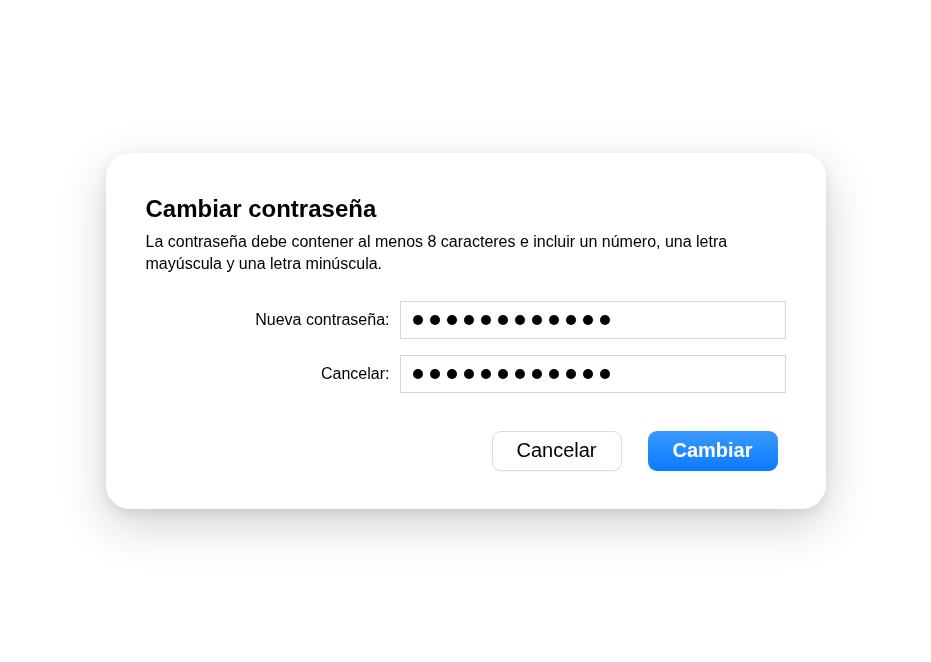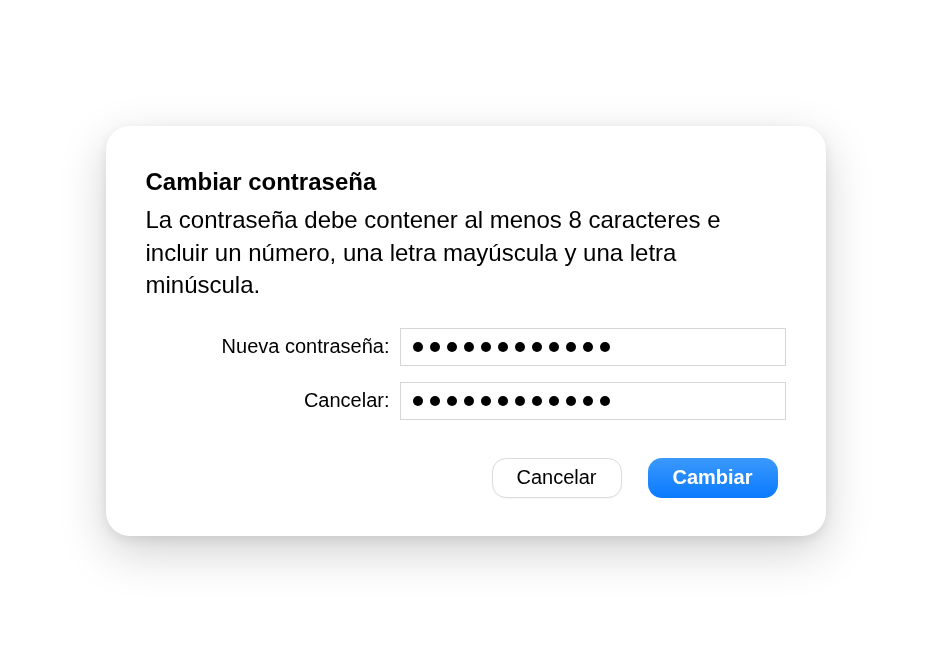--- a/index.html
+++ b/index.html
@@ -27,21 +27,21 @@
     }
     
     .dialog-title {
       font-size: 24px;
       font-weight: 700;
       color: #000000;
       margin-bottom: 8px;
     }
     
     .dialog-description {
-      font-size: 24px;
+      font-size: 16px;
       font-weight: 400;
       color: #000000;
       line-height: 1.35;
       margin-bottom: 26px;
     }
     
     .form-rows {
       display: flex;
       flex-direction: column;
       gap: 16px;
@@ -53,21 +53,21 @@
       align-items: center;
     }
     
     .form-label-cell {
       width: 254px;
       text-align: right;
       padding-right: 10px;
     }
     
     .form-label {
-      font-size: 20px;
+      font-size: 16px;
       color: #000000;
     }
     
     .form-input {
       flex: 1;
       height: 38px;
       border: 1px solid #d6d6d6;
       background: #ffffff;
       padding: 0 10px;
       font-size: 19px;
@@ -93,21 +93,21 @@
     .button-row {
       display: flex;
       justify-content: flex-end;
       gap: 26px;
       padding-right: 8px;
     }
     
     .btn {
       height: 40px;
       min-width: 130px;
-      border-radius: 14px;
+      border-radius: 9px;
       font-size: 20px;
       font-weight: 400;
       border: none;
       cursor: pointer;
       padding: 0 22px;
       display: flex;
       align-items: center;
       justify-content: center;
     }
     

